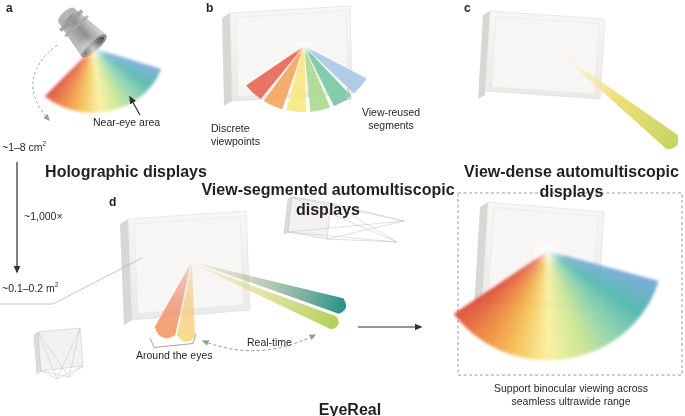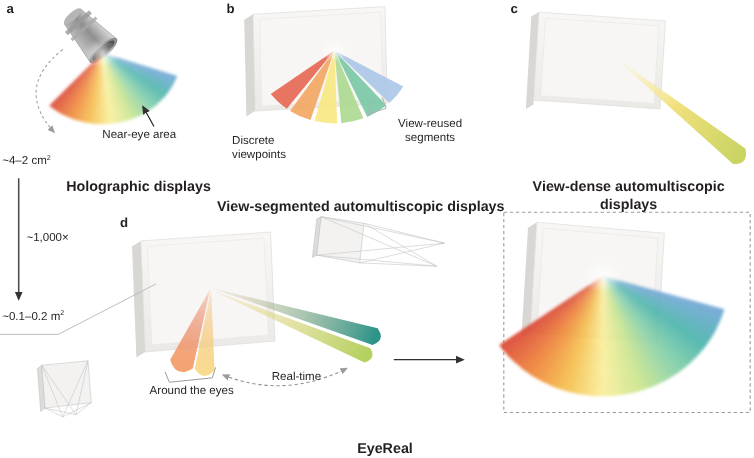--- a/index.html
+++ b/index.html
@@ -7,21 +7,21 @@
     position:relative;width:685px;height:416px;background:#ffffff;overflow:hidden;
     font-family:"Liberation Sans","DejaVu Sans",sans-serif;color:#231f20;
   }
   .fig svg{position:absolute;left:0;top:0;}
   .lbl{
     position:absolute;font-size:10.5px;line-height:1.22;color:#231f20;
     white-space:pre-line;letter-spacing:0;
   }
   .lbl sup{font-size:6.5px;}
   .letter{font-weight:700;font-size:12px;}
-  .cap{font-weight:700;font-size:13px;text-align:center;}
+  .cap{font-weight:700;font-size:16px;text-align:center;}
   .ctr{text-align:center;}
 </style>
 </head>
 <body>
 
 <div class="fig">
 
 <svg id="gfx" width="685" height="416" viewBox="0 0 685 416">
   <defs>
     <filter id="b15" x="-30%" y="-30%" width="160%" height="160%">
@@ -253,31 +253,33 @@
 
   <path d="M337,94 L333.5,104 L351,98.5 L347.5,88.5" fill="none" stroke="#b0b0b0" stroke-width="0.9"></path>
   <path d="M150,338 L154,347.5 L193,343.5 L196,334" fill="none" stroke="#9a9a9a" stroke-width="0.9"></path>
 </svg>
 
 <div class="lbl letter" style="left:6px;top:1px">a</div>
 <div class="lbl letter" style="left:206px;top:1px">b</div>
 <div class="lbl letter" style="left:464px;top:1px">c</div>
 <div class="lbl letter" style="left:109px;top:195px">d</div>
 
-<div class="lbl" style="left:2px;top:140px"><span>~4–2 cm</span><sup>2</sup></div>
+<div class="lbl" style="left:2px;top:140px"><span>~1–8 cm</span><sup>2</sup></div>
 <div class="lbl" style="left:93px;top:116px">Near-eye area</div>
 <div class="lbl cap" style="left:38px;top:162px;width:176px">Holographic displays</div>
 
 <div class="lbl" style="left:211px;top:122px">Discrete
 viewpoints</div>
 <div class="lbl ctr" style="left:348px;top:106px;width:86px">View-reused
 segments</div>
 <div class="lbl cap" style="left:190px;top:180px;width:276px">View-segmented automultiscopic displays</div>
 
 <div class="lbl cap" style="left:458px;top:162px;width:227px">View-dense automultiscopic displays</div>
 
 <div class="lbl" style="left:24px;top:210px">~1,000×</div>
 <div class="lbl" style="left:2px;top:281px"><span>~0.1–0.2 m</span><sup>2</sup></div>
 <div class="lbl" style="left:136px;top:349px">Around the eyes</div>
 <div class="lbl" style="left:247px;top:336px">Real-time</div>
 <div class="lbl cap" style="left:305px;top:400px;width:90px">EyeReal</div>
+<div class="lbl ctr" style="left:459px;top:382px;width:224px">Support binocular viewing across
+seamless ultrawide range</div>
 
 </div>
 
 </body></html>

